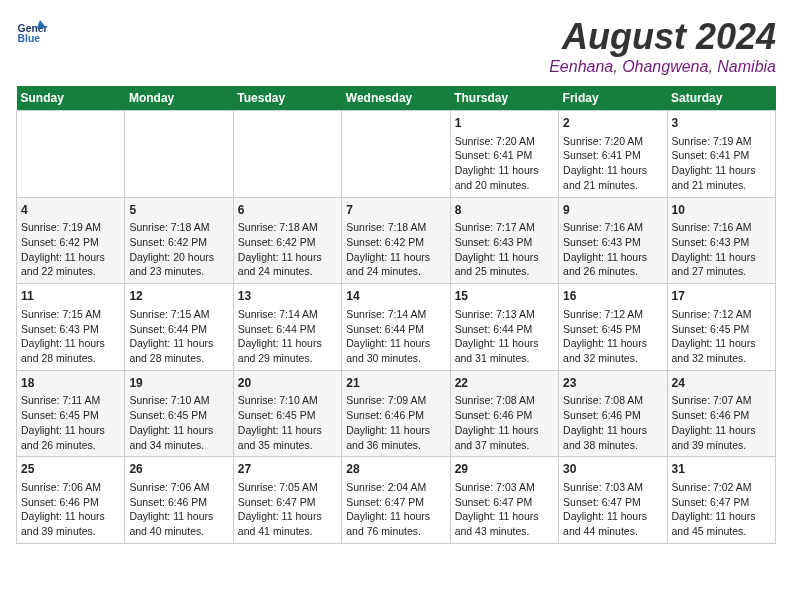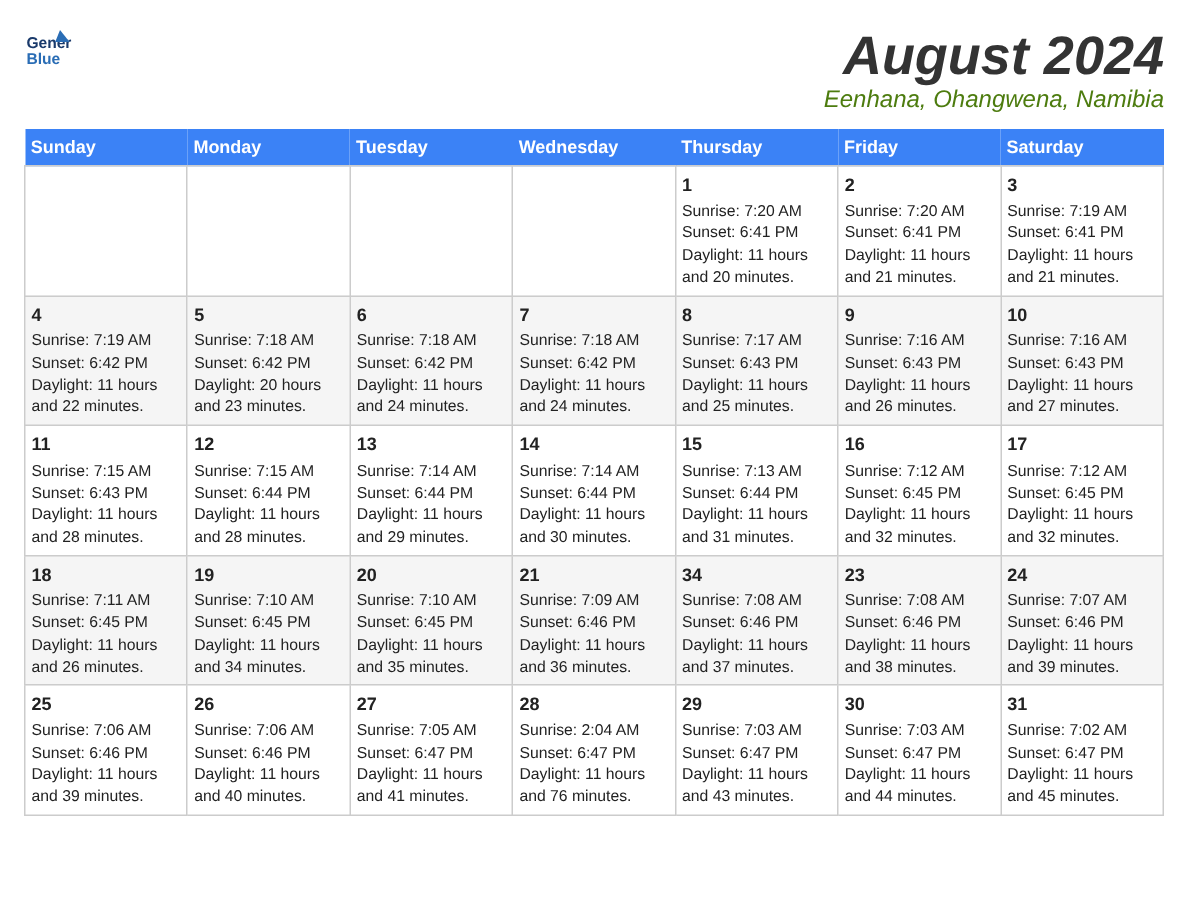--- a/index.html
+++ b/index.html
@@ -29,29 +29,29 @@
       text-align: right;
       font-style: italic;
     }
     .main-title {
       font-size: 36px;
       font-weight: bold;
       color: #333;
     }
     .subtitle {
       font-size: 16px;
-      color: #4d7c0f;
+      color: #701a75;
     }
     table {
       width: 100%;
       border-collapse: collapse;
       font-size: 11px;
     }
     th {
-      background-color: #3b82f6;
+      background-color: #15803d;
       color: #fff;
       padding: 5px 4px;
       text-align: left;
       font-size: 12px;
       font-weight: bold;
     }
     td {
       border: 1px solid #ccc;
       vertical-align: top;
       padding: 4px 4px;
@@ -132,21 +132,21 @@
         <td><span class="day-num">14</span><span>Sunrise: 7:14 AM</span><br><span>Sunset: 6:44 PM</span><br><span>Daylight: 11 hours and 30 minutes.</span></td>
         <td><span class="day-num">15</span><span>Sunrise: 7:13 AM</span><br><span>Sunset: 6:44 PM</span><br><span>Daylight: 11 hours and 31 minutes.</span></td>
         <td><span class="day-num">16</span><span>Sunrise: 7:12 AM</span><br><span>Sunset: 6:45 PM</span><br><span>Daylight: 11 hours and 32 minutes.</span></td>
         <td><span class="day-num">17</span><span>Sunrise: 7:12 AM</span><br><span>Sunset: 6:45 PM</span><br><span>Daylight: 11 hours and 32 minutes.</span></td>
       </tr>
       <tr>
         <td><span class="day-num">18</span><span>Sunrise: 7:11 AM</span><br><span>Sunset: 6:45 PM</span><br><span>Daylight: 11 hours and 26 minutes.</span></td>
         <td><span class="day-num">19</span><span>Sunrise: 7:10 AM</span><br><span>Sunset: 6:45 PM</span><br><span>Daylight: 11 hours and 34 minutes.</span></td>
         <td><span class="day-num">20</span><span>Sunrise: 7:10 AM</span><br><span>Sunset: 6:45 PM</span><br><span>Daylight: 11 hours and 35 minutes.</span></td>
         <td><span class="day-num">21</span><span>Sunrise: 7:09 AM</span><br><span>Sunset: 6:46 PM</span><br><span>Daylight: 11 hours and 36 minutes.</span></td>
-        <td><span class="day-num">34</span><span>Sunrise: 7:08 AM</span><br><span>Sunset: 6:46 PM</span><br><span>Daylight: 11 hours and 37 minutes.</span></td>
+        <td><span class="day-num">22</span><span>Sunrise: 7:08 AM</span><br><span>Sunset: 6:46 PM</span><br><span>Daylight: 11 hours and 37 minutes.</span></td>
         <td><span class="day-num">23</span><span>Sunrise: 7:08 AM</span><br><span>Sunset: 6:46 PM</span><br><span>Daylight: 11 hours and 38 minutes.</span></td>
         <td><span class="day-num">24</span><span>Sunrise: 7:07 AM</span><br><span>Sunset: 6:46 PM</span><br><span>Daylight: 11 hours and 39 minutes.</span></td>
       </tr>
       <tr>
         <td><span class="day-num">25</span><span>Sunrise: 7:06 AM</span><br><span>Sunset: 6:46 PM</span><br><span>Daylight: 11 hours and 39 minutes.</span></td>
         <td><span class="day-num">26</span><span>Sunrise: 7:06 AM</span><br><span>Sunset: 6:46 PM</span><br><span>Daylight: 11 hours and 40 minutes.</span></td>
         <td><span class="day-num">27</span><span>Sunrise: 7:05 AM</span><br><span>Sunset: 6:47 PM</span><br><span>Daylight: 11 hours and 41 minutes.</span></td>
         <td><span class="day-num">28</span><span>Sunrise: 2:04 AM</span><br><span>Sunset: 6:47 PM</span><br><span>Daylight: 11 hours and 76 minutes.</span></td>
         <td><span class="day-num">29</span><span>Sunrise: 7:03 AM</span><br><span>Sunset: 6:47 PM</span><br><span>Daylight: 11 hours and 43 minutes.</span></td>
         <td><span class="day-num">30</span><span>Sunrise: 7:03 AM</span><br><span>Sunset: 6:47 PM</span><br><span>Daylight: 11 hours and 44 minutes.</span></td>

